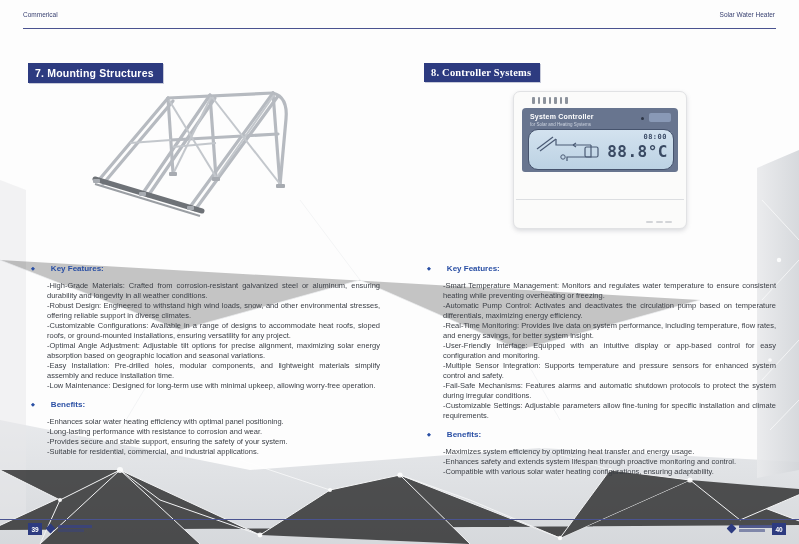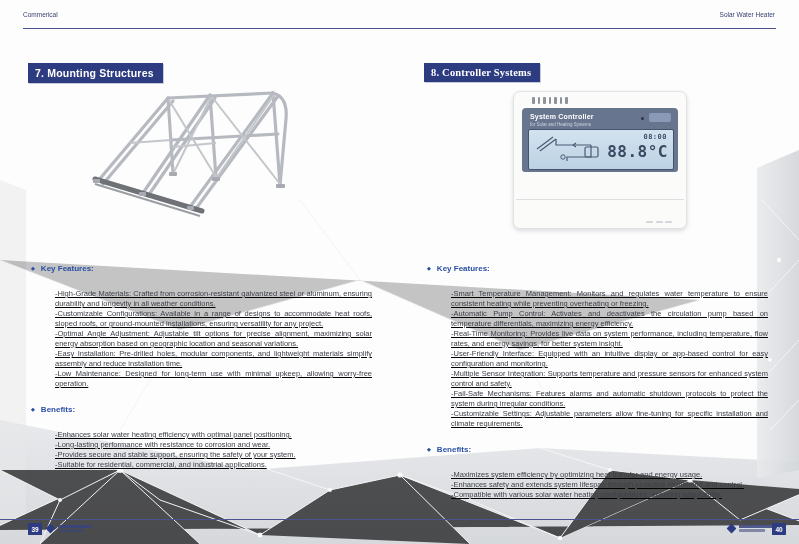--- a/index.html
+++ b/index.html
@@ -17,45 +17,45 @@
   .sec-title{position:absolute;background:#2d3b80;color:#ffffff;font-size:10.5px;
              font-weight:bold;padding:4px 9px 4px 7px;letter-spacing:.2px;
              box-shadow:1px 1px 0 rgba(40,50,110,.25);}
   #title-left{left:28px;top:63px;}
   #title-right{left:424px;top:63px;font-family:Liberation Serif, serif;}
 
   
   .col{position:absolute;width:357px;}
   #col-left{left:31px;top:264px;}
   #col-right{left:427px;top:264px;}
-  .feat-head{display:flex;align-items:center;gap:6px;color:#2a4fa4;font-weight:bold;
+  .feat-head{display:flex;align-items:center;gap:16px;color:#2a4fa4;font-weight:bold;
              font-size:8px;margin-bottom:2px;}
   .bullet{font-size:5px;color:#2a4fa4;line-height:1;}
-  ul.flist{margin:16px;padding:0 0 0 8px;list-style:none;text-decoration:underline;}
+  ul.flist{margin:8px;padding:0 0 0 8px;list-style:none;}
   ul.flist li{font-size:7.5px;line-height:10px;color:#3b3f46;text-align:justify;}
   .benefits-block{margin-top:9px;}
 
   
   .struct-img{position:absolute;left:40px;top:85px;width:300px;height:165px;}
 
   
   .ctrl{position:absolute;left:513px;top:91px;width:172px;height:136px;background:#fbfbfa;
         border:1px solid #e1e2e4;border-radius:7px;
         box-shadow:0 2px 4px rgba(120,125,135,.25);}
   .vents{position:absolute;left:18px;top:5px;display:flex;gap:3px;}
   .vents i{display:block;width:2.5px;height:7px;background:#8d939c;border-radius:1px;}
   .ctrl-panel{position:absolute;left:8px;top:16px;width:156px;height:64px;background:#68758f;
               border-radius:4px 4px 3px 3px;}
   .ctrl-title{position:absolute;left:8px;top:5px;color:#ffffff;font-size:7px;font-weight:bold;letter-spacing:.2px;}
   .ctrl-sub{position:absolute;left:8px;top:14px;color:#cdd4e0;font-size:4.5px;}
   .ctrl-dot{position:absolute;right:34px;top:9px;width:3px;height:3px;border-radius:50%;background:#2e3748;}
   .ctrl-brand{position:absolute;right:7px;top:5px;width:22px;height:9px;border-radius:2px;
               background:#8fa0bd;opacity:.85;}
   .lcd{position:absolute;left:6px;top:21px;width:144px;height:39px;border:1.5px solid #46536d;
-       border-radius:2px;background:linear-gradient(180deg,#d3e2ef 0%,#bcd2e3 100%);}
+       border-radius:10px;background:linear-gradient(180deg,#d3e2ef 0%,#bcd2e3 100%);}
   .lcd-time{position:absolute;right:6px;top:3px;font-family:"DejaVu Sans Mono",monospace;
             font-size:7px;font-weight:bold;color:#3d4d68;letter-spacing:.5px;}
   .lcd-temp{position:absolute;right:5px;top:12px;font-family:"DejaVu Sans Mono",monospace;
             font-size:16px;font-weight:bold;color:#394962;letter-spacing:.5px;}
   .lcd-schem{position:absolute;left:4px;top:3px;}
   .ctrl-seam{position:absolute;left:2px;top:107px;width:168px;border-top:1.5px solid #dcdee1;}
   .ctrl-slots{position:absolute;right:14px;bottom:5px;display:flex;gap:2.5px;}
   .ctrl-slots i{display:block;width:7px;height:2px;background:#d3d5d8;border-radius:1px;}
 
   
@@ -200,20 +200,21 @@
   </div>
 
   <div class="col" id="col-left">
     <div class="feat-head">
       <span class="bullet">◆</span>
       <span>Key Features:</span>
     </div>
     <ul class="flist">
 
     <li>-High-Grade Materials: Crafted from corrosion-resistant galvanized steel or aluminum, ensuring durability and longevity in all weather conditions.</li>
+        <li>-Robust Design: Engineered to withstand high wind loads, snow, and other environmental stresses, offering reliable support in diverse climates.</li>
         <li>-Customizable Configurations: Available in a range of designs to accommodate heat roofs, sloped roofs, or ground-mounted installations, ensuring versatility for any project.</li>
         <li>-Optimal Angle Adjustment: Adjustable tilt options for precise alignment, maximizing solar energy absorption based on geographic location and seasonal variations.</li>
         <li>-Easy Installation: Pre-drilled holes, modular components, and lightweight materials simplify assembly and reduce installation time.</li>
         <li>-Low Maintenance: Designed for long-term use with minimal upkeep, allowing worry-free operation.</li>
       </ul>
     <div class="benefits-block">
       <div class="feat-head">
         <span class="bullet">◆</span>
         <span>Benefits:</span>
       </div>

